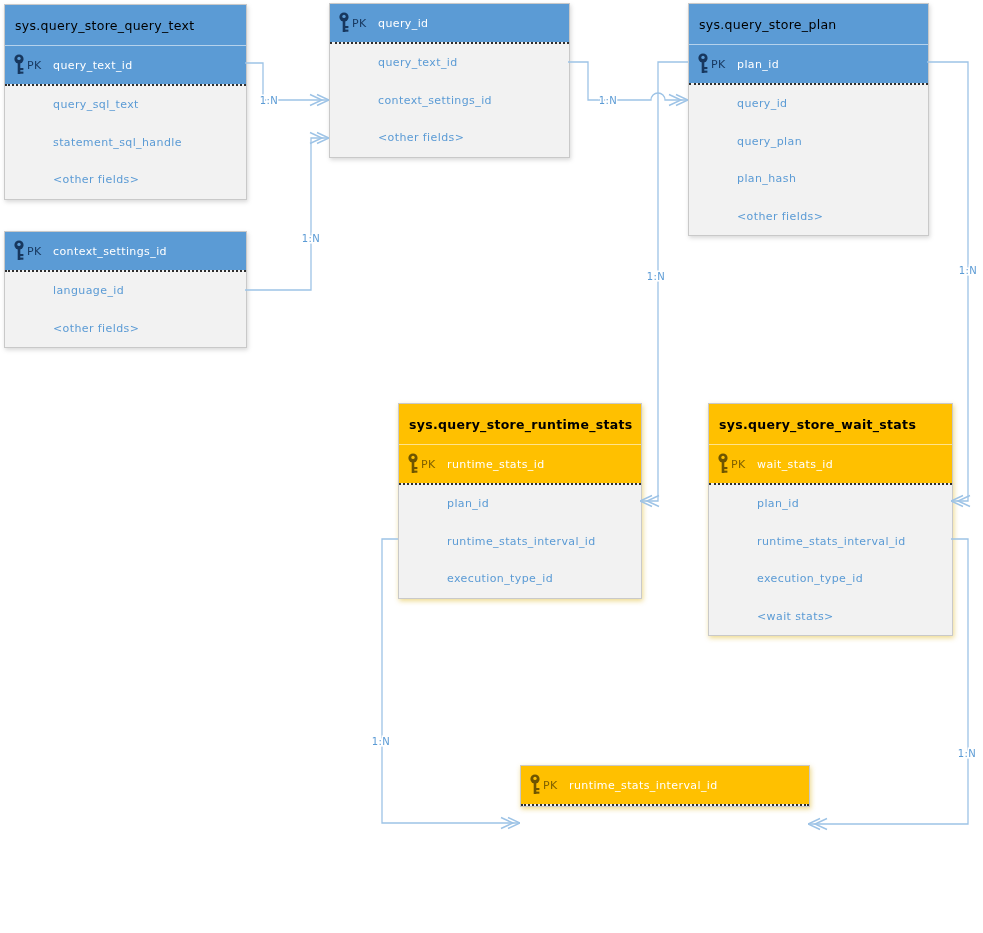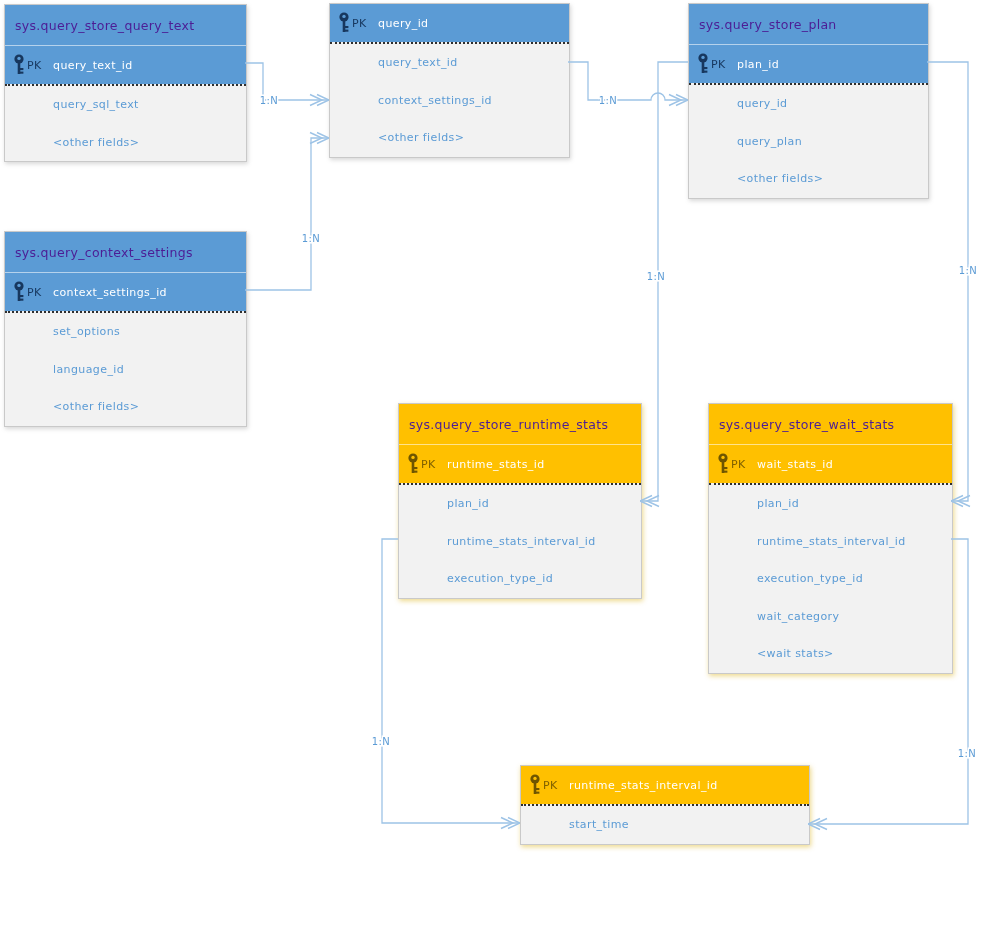--- a/index.html
+++ b/index.html
@@ -7,25 +7,25 @@
     position:relative; width:983px; height:933px; background:#ffffff;
     font-family:"DejaVu Sans","Liberation Sans",sans-serif; overflow:hidden;
   }
   .entity {
     position:absolute; border:1px solid #c9c9c9; background:#f2f2f2;
     box-shadow:1px 2px 4px rgba(120,120,120,0.28);
   }
   .entity.orange { box-shadow:1px 2px 5px rgba(214,170,0,0.45); }
   .ehdr {
     height:40px; display:flex; align-items:center; padding:0 10px;
-    color:#4c1d95; font-size:12.5px; letter-spacing:0.3px; white-space:nowrap;
+    color:#000000; font-size:12.5px; letter-spacing:0.3px; white-space:nowrap;
     border-bottom:1px solid rgba(255,255,255,0.55); overflow:hidden;
   }
   .blue  .ehdr  { background:#5b9bd5; }
-  .orange .ehdr { background:#ffc000; }
+  .orange .ehdr { background:#ffc000;font-weight:bold; }
   .pkrow {
     height:38px; display:flex; align-items:center; position:relative;
   }
   .blue  .pkrow { background:#5b9bd5; }
   .orange .pkrow { background:#ffc000; }
   .keyicon { width:14px; height:22px; margin-left:7px; flex:0 0 auto; }
   .pklbl { font-size:11px; margin-left:1px; letter-spacing:0.3px; }
   .blue  .pklbl { color:#17375e; }
   .orange .pklbl { color:#7f6000; }
   .pkfield {
@@ -58,20 +58,21 @@
           <circle cx="7" cy="4.4" r="1.7" fill="#5b9bd5"></circle>
         <rect x="5.7" y="8" width="2.6" height="12" fill="#17375e"></rect>
         <rect x="8" y="14" width="3.4" height="2.1" fill="#17375e"></rect>
         <rect x="8" y="17.6" width="3.4" height="2.1" fill="#17375e"></rect>
       </svg>
       <span class="pklbl">PK</span>
       <span class="pkfield">query_text_id</span>
     </div>
     <div class="rows">
       <div class="frow">query_sql_text</div>
+      <div class="frow">statement_sql_handle</div>
       <div class="frow">&lt;other fields&gt;</div>
     </div>
   </div>
 
   <div class="entity blue" style="left:329px;top:3px;width:239px">
     <div class="pkrow">
       <svg class="keyicon" viewBox="0 0 14 22">
         <circle cx="7" cy="5" r="4.6" fill="#17375e"></circle>
           <circle cx="7" cy="4.4" r="1.7" fill="#5b9bd5"></circle>
         <rect x="5.7" y="8" width="2.6" height="12" fill="#17375e"></rect>
@@ -97,39 +98,38 @@
         <rect x="5.7" y="8" width="2.6" height="12" fill="#17375e"></rect>
         <rect x="8" y="14" width="3.4" height="2.1" fill="#17375e"></rect>
         <rect x="8" y="17.6" width="3.4" height="2.1" fill="#17375e"></rect>
       </svg>
       <span class="pklbl">PK</span>
       <span class="pkfield">plan_id</span>
     </div>
     <div class="rows">
       <div class="frow">query_id</div>
       <div class="frow">query_plan</div>
+      <div class="frow">plan_hash</div>
       <div class="frow">&lt;other fields&gt;</div>
     </div>
   </div>
 
   <div class="entity blue" style="left:4px;top:231px;width:241px">
-    <div class="ehdr">sys.query_context_settings</div>
     <div class="pkrow">
       <svg class="keyicon" viewBox="0 0 14 22">
         <circle cx="7" cy="5" r="4.6" fill="#17375e"></circle>
           <circle cx="7" cy="4.4" r="1.7" fill="#5b9bd5"></circle>
         <rect x="5.7" y="8" width="2.6" height="12" fill="#17375e"></rect>
         <rect x="8" y="14" width="3.4" height="2.1" fill="#17375e"></rect>
         <rect x="8" y="17.6" width="3.4" height="2.1" fill="#17375e"></rect>
       </svg>
       <span class="pklbl">PK</span>
       <span class="pkfield">context_settings_id</span>
     </div>
     <div class="rows">
-      <div class="frow">set_options</div>
       <div class="frow">language_id</div>
       <div class="frow">&lt;other fields&gt;</div>
     </div>
   </div>
 
   <div class="entity orange" style="left:398px;top:403px;width:242px">
     <div class="ehdr">sys.query_store_runtime_stats</div>
     <div class="pkrow">
       <svg class="keyicon" viewBox="0 0 14 22">
         <circle cx="7" cy="5" r="4.6" fill="#6e5500"></circle>
@@ -158,39 +158,37 @@
         <rect x="8" y="14" width="3.4" height="2.1" fill="#6e5500"></rect>
         <rect x="8" y="17.6" width="3.4" height="2.1" fill="#6e5500"></rect>
       </svg>
       <span class="pklbl">PK</span>
       <span class="pkfield">wait_stats_id</span>
     </div>
     <div class="rows">
       <div class="frow">plan_id</div>
       <div class="frow">runtime_stats_interval_id</div>
       <div class="frow">execution_type_id</div>
-      <div class="frow">wait_category</div>
       <div class="frow">&lt;wait stats&gt;</div>
     </div>
   </div>
 
   <div class="entity orange" style="left:520px;top:765px;width:288px">
     <div class="pkrow">
       <svg class="keyicon" viewBox="0 0 14 22">
         <circle cx="7" cy="5" r="4.6" fill="#6e5500"></circle>
           <circle cx="7" cy="4.4" r="1.7" fill="#ffc000"></circle>
         <rect x="5.7" y="8" width="2.6" height="12" fill="#6e5500"></rect>
         <rect x="8" y="14" width="3.4" height="2.1" fill="#6e5500"></rect>
         <rect x="8" y="17.6" width="3.4" height="2.1" fill="#6e5500"></rect>
       </svg>
       <span class="pklbl">PK</span>
       <span class="pkfield">runtime_stats_interval_id</span>
     </div>
     <div class="rows">
-      <div class="frow">start_time</div>
     </div>
   </div>
 
   <svg id="wires" width="983" height="933">
     <defs>
       <marker id="crow" markerUnits="userSpaceOnUse" markerWidth="26" markerHeight="14" viewBox="0 0 26 14" refX="26" refY="7" orient="auto">
         <path d="M14,1.5 L26,7 L14,12.5 M7,1.5 L19,7 L7,12.5" fill="none" stroke="#9dc3e6" stroke-width="1.4"></path>
       </marker>
     </defs>
 

